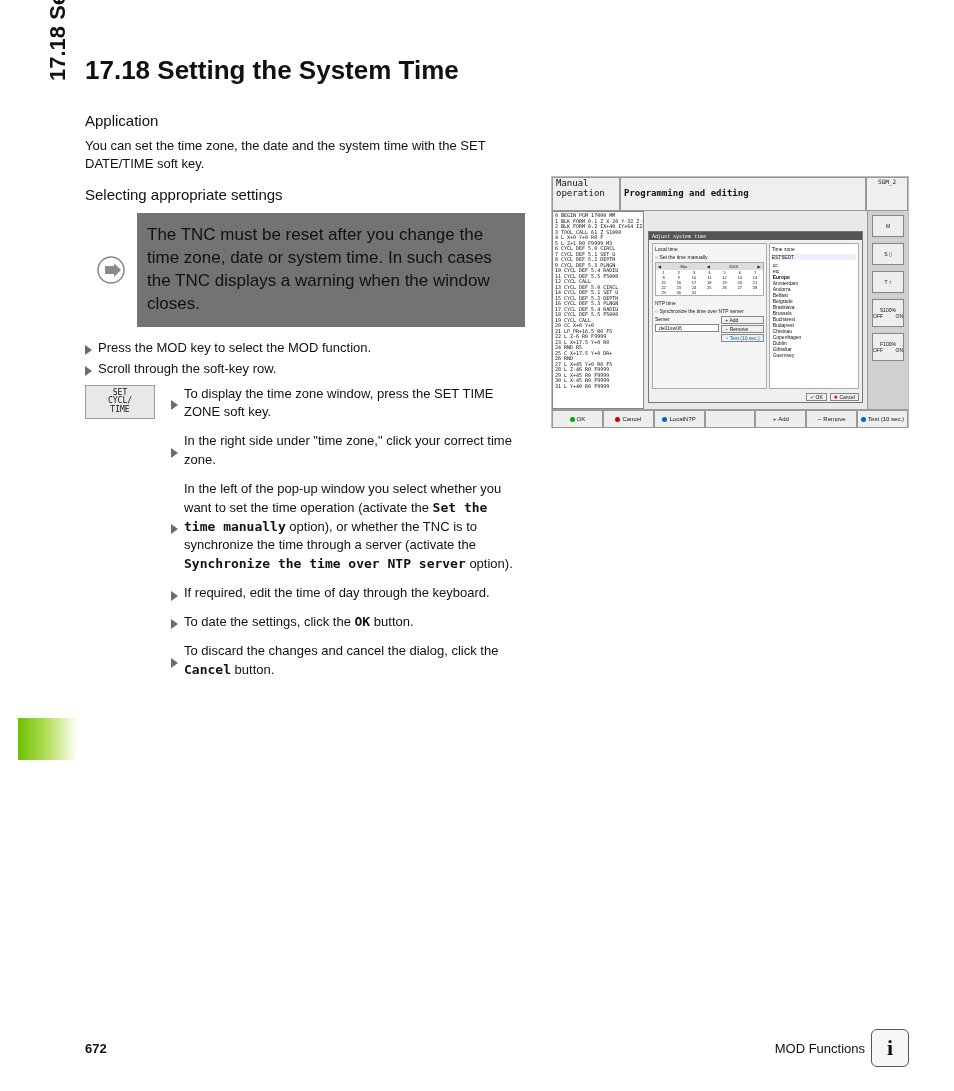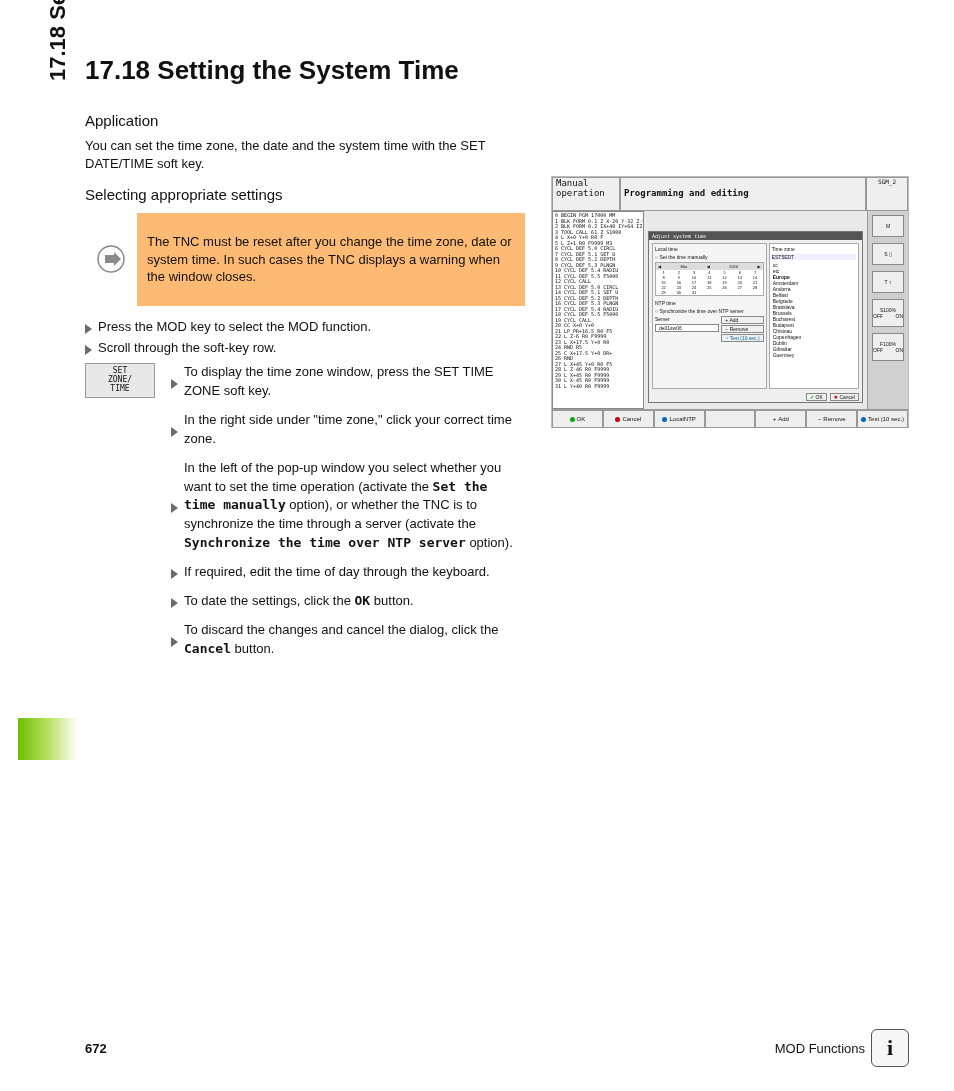--- a/index.html
+++ b/index.html
@@ -7,21 +7,21 @@
   .side-tab{position:absolute;left:45px;top:55px;width:26px;height:360px;transform-origin:top left}
   .side-tab span{display:block;white-space:nowrap;transform:rotate(-90deg) translate(-100%,0);transform-origin:top left;font-weight:bold;font-size:22px}
   .side-fade{position:absolute;left:18px;top:718px;width:60px;height:42px;background:linear-gradient(to right,#6dbf00,#b8e060,#ffffff)}
   .content{position:absolute;left:85px;top:55px;right:45px}
   h1.title{margin:0 0 26px 0;font-size:26px;font-weight:bold}
   h2.sub{margin:14px 0 8px 0;font-size:15px;font-weight:normal}
   p.para{margin:6px 0 2px 0;font-size:13px;line-height:1.35;max-width:440px}
   .note-row{display:flex;align-items:stretch;margin:10px 0 12px 0;max-width:440px}
   .note-icon{width:52px;display:flex;align-items:center;justify-content:center}
   .note-icon svg{display:block}
-  .note-body{flex:1;background:#fdba74;padding:20px 10px;font-size:13px;line-height:1.35}
+  .note-body{flex:1;background:#737373;padding:11px 10px;font-size:17px;line-height:1.35}
   .bullets{margin:6px 0 0 0;max-width:440px}
   .bullet-line{display:flex;align-items:center;font-size:13px;line-height:1.45;margin:2px 0}
   .tri{display:inline-block;width:0;height:0;border-top:5px solid transparent;border-bottom:5px solid transparent;border-left:7px solid #6b6b6b;margin:4px 6px 0 0;flex:0 0 auto}
   .indent-wrap{display:flex;align-items:flex-start}
   .softkey{flex:0 0 70px;margin-right:16px;margin-top:2px}
   .softkey-box{border:1px solid #999;background:#e8e8e8;font-family:Consolas,monospace;font-size:8px;line-height:1.1;text-align:center;padding:3px 2px}
   .indent-list{flex:1}
   .mono{font-family:Consolas,monospace;font-weight:bold}
   .screenshot{position:absolute;right:45px;top:176px;width:356px;height:250px;background:#d9d9d9;border:1px solid #bbb}
   .shot-hdr{display:flex;height:34px;font-family:Consolas,monospace;font-size:9px}
@@ -91,21 +91,21 @@
         </div>
       <div class="bullet-line">
           <span class="tri"></span>
           <span>Scroll through the soft-key row.</span>
         </div>
 
       <div class="indent-wrap" style="margin-top:4px">
         <div class="softkey">
           <div class="softkey-box">
             <div>SET</div>
-            <div>ZONE/</div>
+            <div>CYCL/</div>
             <div>TIME</div>
           </div>
         </div>
         <div class="indent-list">
           <div class="bullet-line">
               <span class="tri"></span>
               <span>To display the time zone window, press the SET TIME ZONE soft key.</span>
             </div>
           <div class="bullet-line" style="margin-top:10px">
               <span class="tri"></span>

